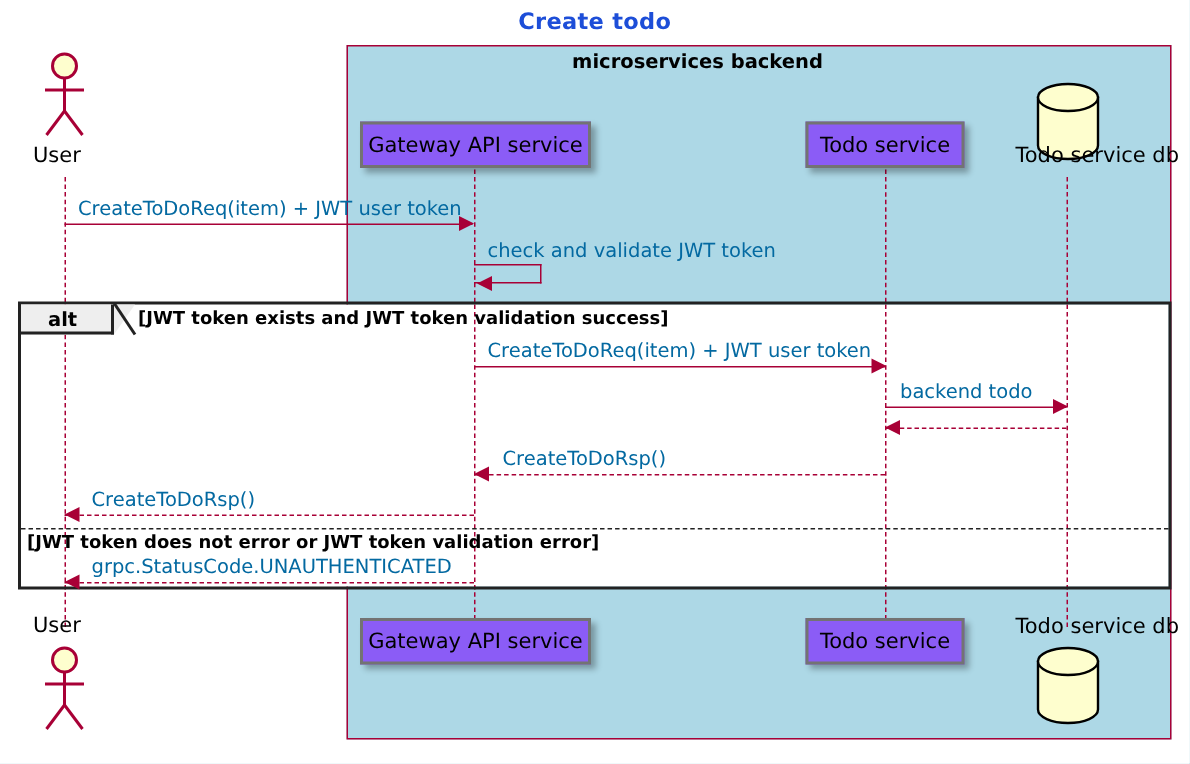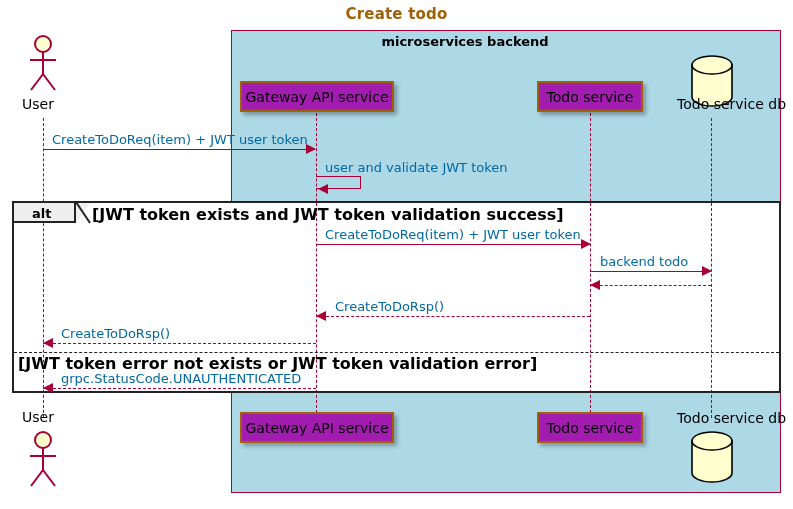--- a/index.html
+++ b/index.html
@@ -19,21 +19,21 @@
   }
   
   .diagram-title {
     position: absolute;
     left: 0;
     top: 5px;
     width: 793px;
     text-align: center;
     font-size: 15px;
     font-weight: bold;
-    color: #a16207;
+    color: #1d4ed8;
     letter-spacing: 0.2px;
   }
   
   .group-box {
     position: absolute;
     left: 231px;
     top: 30px;
     width: 550px;
     height: 463px;
     background: #ADD8E6;
@@ -46,22 +46,22 @@
     top: 34px;
     width: 468px;
     text-align: center;
     font-size: 13px;
     font-weight: bold;
     color: #000000;
   }
   
   .participant {
     position: absolute;
-    background: #a21caf;
-    border: 2px solid #a16207;
+    background: #8b5cf6;
+    border: 2px solid #737373;
     box-sizing: border-box;
     display: flex;
     align-items: center;
     justify-content: center;
     font-size: 14px;
     color: #000000;
     box-shadow: 3px 3px 4px rgba(0,0,0,0.30);
     white-space: nowrap;
   }
   
@@ -148,21 +148,21 @@
     width: 0; height: 0;
   }
   .alt-tab-label {
     position: absolute;
     font-size: 13px;
     font-weight: bold;
     color: #000000;
   }
   .alt-cond {
     position: absolute;
-    font-size: 16px;
+    font-size: 12px;
     font-weight: bold;
     color: #000000;
     white-space: nowrap;
   }
   .alt-divider {
     position: absolute;
     height: 0;
     border-top: 1px dashed #222222;
   }
 </style>
@@ -209,21 +209,21 @@
         <ellipse cx="24" cy="11" rx="20" ry="9"></ellipse>
       </g>
     </svg>
   </div>
   <div class="db-label" style="left:653px; top:96px;">Todo service db</div>
 
   <div class="msg-label" style="left:52px; top:132px;">CreateToDoReq(item) + JWT user token</div>
   <div class="msg-line" style="left:43px; top:149px; width:272px;"></div>
   <div class="arrow-head arrow-right" style="left:306px; top:144px;"></div>
 
-  <div class="msg-label" style="left:325px; top:160px;">user and validate JWT token</div>
+  <div class="msg-label" style="left:325px; top:160px;">check and validate JWT token</div>
   <div class="self-box" style="left:316px; top:176px; width:45px; height:13px;"></div>
   <div class="arrow-head arrow-left" style="left:318px; top:184px;"></div>
 
   <div class="alt-frame-inner-bg" style="left:14px; top:203px; width:765px; height:188px;"></div>
 
   <div class="lifeline" style="left:43px;  top:203px; height:190px;"></div>
   <div class="lifeline" style="left:316px; top:203px; height:190px;"></div>
   <div class="lifeline" style="left:590px; top:203px; height:190px;"></div>
   <div class="lifeline" style="left:711px; top:203px; height:190px;"></div>
 
@@ -251,21 +251,21 @@
 
   <div class="msg-label" style="left:335px; top:299px;">CreateToDoRsp()</div>
   <div class="msg-line dotted" style="left:316px; top:316px; width:274px;"></div>
   <div class="arrow-head arrow-left" style="left:316px; top:311px;"></div>
 
   <div class="msg-label" style="left:61px; top:326px;">CreateToDoRsp()</div>
   <div class="msg-line dotted" style="left:43px; top:343px; width:273px;"></div>
   <div class="arrow-head arrow-left" style="left:43px; top:338px;"></div>
 
   <div class="alt-divider" style="left:14px; top:352px; width:765px;"></div>
-  <div class="alt-cond" style="left:18px; top:354px;">[JWT token error not exists or JWT token validation error]</div>
+  <div class="alt-cond" style="left:18px; top:354px;">[JWT token does not error or JWT token validation error]</div>
 
   <div class="msg-label" style="left:61px; top:371px;text-align:center;">grpc.StatusCode.UNAUTHENTICATED</div>
   <div class="msg-line dotted" style="left:43px; top:388px; width:273px;"></div>
   <div class="arrow-head arrow-left" style="left:43px; top:383px;"></div>
 
   <div class="actor-label" style="left:22px; top:409px;">User</div>
   <div class="actor" style="left:20px; top:428px; width:46px; height:60px;">
     <svg width="46" height="60" viewBox="0 0 46 60">
       <g stroke="#A80036" stroke-width="2" fill="none">
         <circle cx="23" cy="12" r="8" fill="#FEFECE"></circle>

